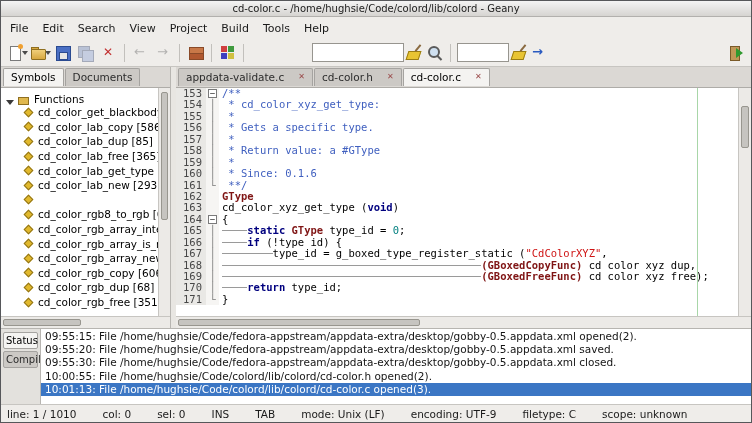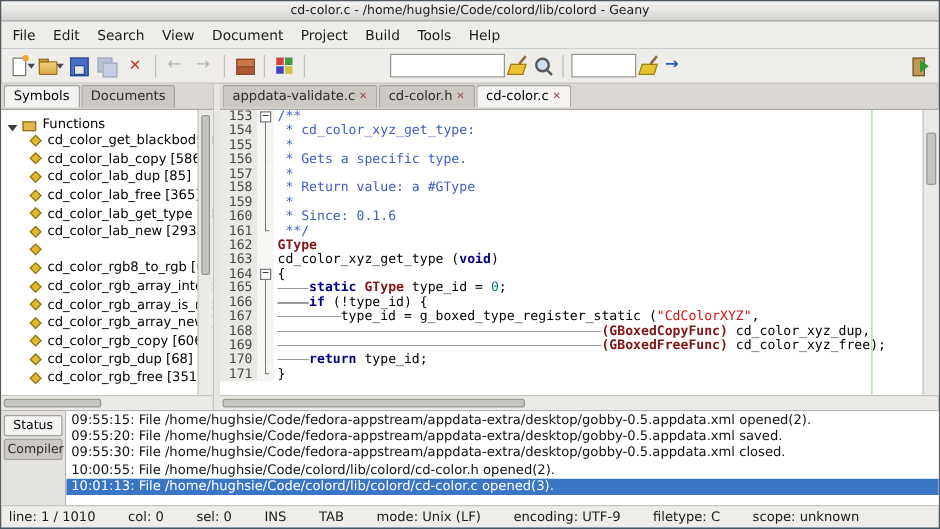--- a/index.html
+++ b/index.html
@@ -51,21 +51,21 @@
   .quit-icon::before{content:'';position:absolute;left:3px;top:2px;width:8px;height:13px;background:#c09858;border:1px solid #7a5a28}
   .quit-icon::after{content:'';position:absolute;left:9px;top:4px;width:0;height:0;border-left:7px solid #2f9a2f;border-top:5px solid transparent;border-bottom:5px solid transparent}
 
   
   .main{flex:1;display:flex;min-height:0}
   .sidebar{width:170px;flex:none;display:flex;flex-direction:column;background:#efedea;border-right:1px solid #b7b5b1}
   .side-tabs,.doc-tabs{height:21px;flex:none;display:flex;align-items:center;background:#dbd8d4;padding-left:2px;gap:1px;border-bottom:1px solid #aeaca8}
   .stab,.dtab{padding:2px 7px 3px 7px;font-size:10.5px;background:#ccc9c5;border:1px solid #a5a3a0;border-bottom:none;color:#2c2c2c;
     border-radius:2px 2px 0 0;white-space:nowrap}
   .stab.active,.dtab.active{background:#f4f3f1;color:#000}
-  .dtab{display:flex;align-items:center;gap:3px}
+  .dtab{display:flex;align-items:center;gap:14px}
   .dtab .x{color:#9a4a4a;font-size:8px;line-height:8px}
 
   .tree{flex:1;background:#fff;position:relative;overflow:hidden;padding-top:2px;font-size:10.5px}
   .tree-root{display:flex;align-items:flex-end;height:15px;padding-left:3px;color:#000}
   .expander{width:0;height:0;border-left:4px solid transparent;border-right:4px solid transparent;border-top:5px solid #3a3a3a;margin:0 4px 0 2px;flex:none}
   .folder-icon{width:11px;height:8px;background:#e0b84e;border:1px solid #8f6f20;margin-right:5px;position:relative;flex:none}
   .tree-item{display:flex;align-items:center;height:14.6px;padding-left:24px;white-space:nowrap;overflow:hidden;color:#000}
   .method-icon{width:7px;height:7px;background:#e2b92c;border:1px solid #8f731a;transform:rotate(45deg);margin-right:6px;flex:none}
   .side-vscroll{position:absolute;right:0;top:0;bottom:0;width:12px;background:#eceae7;border-left:1px solid #c7c5c1}
   .vthumb{position:absolute;left:2px;right:2px;background:#c6c4c0;border:1px solid #98968f;border-radius:2px}
@@ -87,21 +87,21 @@
   .nu{color:#007f7f}
   .pl{color:#000}
   .wsl{display:inline-block;height:11.45px;vertical-align:top;
     background:linear-gradient(transparent 5px,#9a9a9a 5px,#9a9a9a 6px,transparent 6px)}
   .ed-vscroll{position:absolute;top:0;right:0;bottom:0;width:13px;background:#eceae7;border-left:1px solid #c7c5c1}
   .hscroll{height:12px;flex:none;background:#eceae7;border-top:1px solid #c7c5c1;position:relative}
   .hthumb{position:absolute;top:2px;bottom:2px;left:2px;background:#c6c4c0;border:1px solid #98968f;border-radius:2px}
 
   
   .msgwin{height:76px;flex:none;display:flex;border-top:1px solid #b7b5b1;background:#efedea;min-height:0}
-  .msg-tabs{width:52px;flex:none;padding:3px 2px;display:flex;flex-direction:column;gap:2px;background:#e3e1dd;border-right:1px solid #b7b5b1}
+  .msg-tabs{width:40px;flex:none;padding:3px 2px;display:flex;flex-direction:column;gap:2px;background:#e3e1dd;border-right:1px solid #b7b5b1}
   .mtab{font-size:10px;padding:2px 2px;border:1px solid #a5a3a0;background:#ccc9c5;text-align:center;border-radius:2px;color:#2c2c2c}
   .mtab.active{background:#f5f4f2;color:#000}
   .msg-list{flex:1;background:#fff;overflow:hidden;font-size:10.5px;padding-top:1px}
   .mrow{height:13.2px;line-height:13.2px;padding-left:4px;white-space:nowrap;color:#141414;overflow:hidden}
   .mrow.selected{background:#3b76c4;color:#fff}
 
   
   .statusbar{height:18px;flex:none;display:flex;align-items:center;padding-left:6px;background:#efedea;border-top:1px solid #c7c5c1;
     font-size:10.5px;color:#1a1a1a;overflow:hidden}
   .sb-item{margin-right:26px;white-space:nowrap}
@@ -113,21 +113,20 @@
 
   <div class="titlebar">
     <span>cd-color.c - /home/hughsie/Code/colord/lib/colord - Geany</span>
   </div>
 
   <div class="menubar" id="menubar">
       <span class="menu-item">File</span>
       <span class="menu-item">Edit</span>
       <span class="menu-item">Search</span>
       <span class="menu-item">View</span>
-      <span class="menu-item">Document</span>
       <span class="menu-item">Project</span>
       <span class="menu-item">Build</span>
       <span class="menu-item">Tools</span>
       <span class="menu-item">Help</span>
     </div>
 
   <div class="toolbar">
     <span id="tb-buttons" style="display:flex;align-items:center">
         <span class="tbtn">
           <span class="ic new-document-icon"></span>

